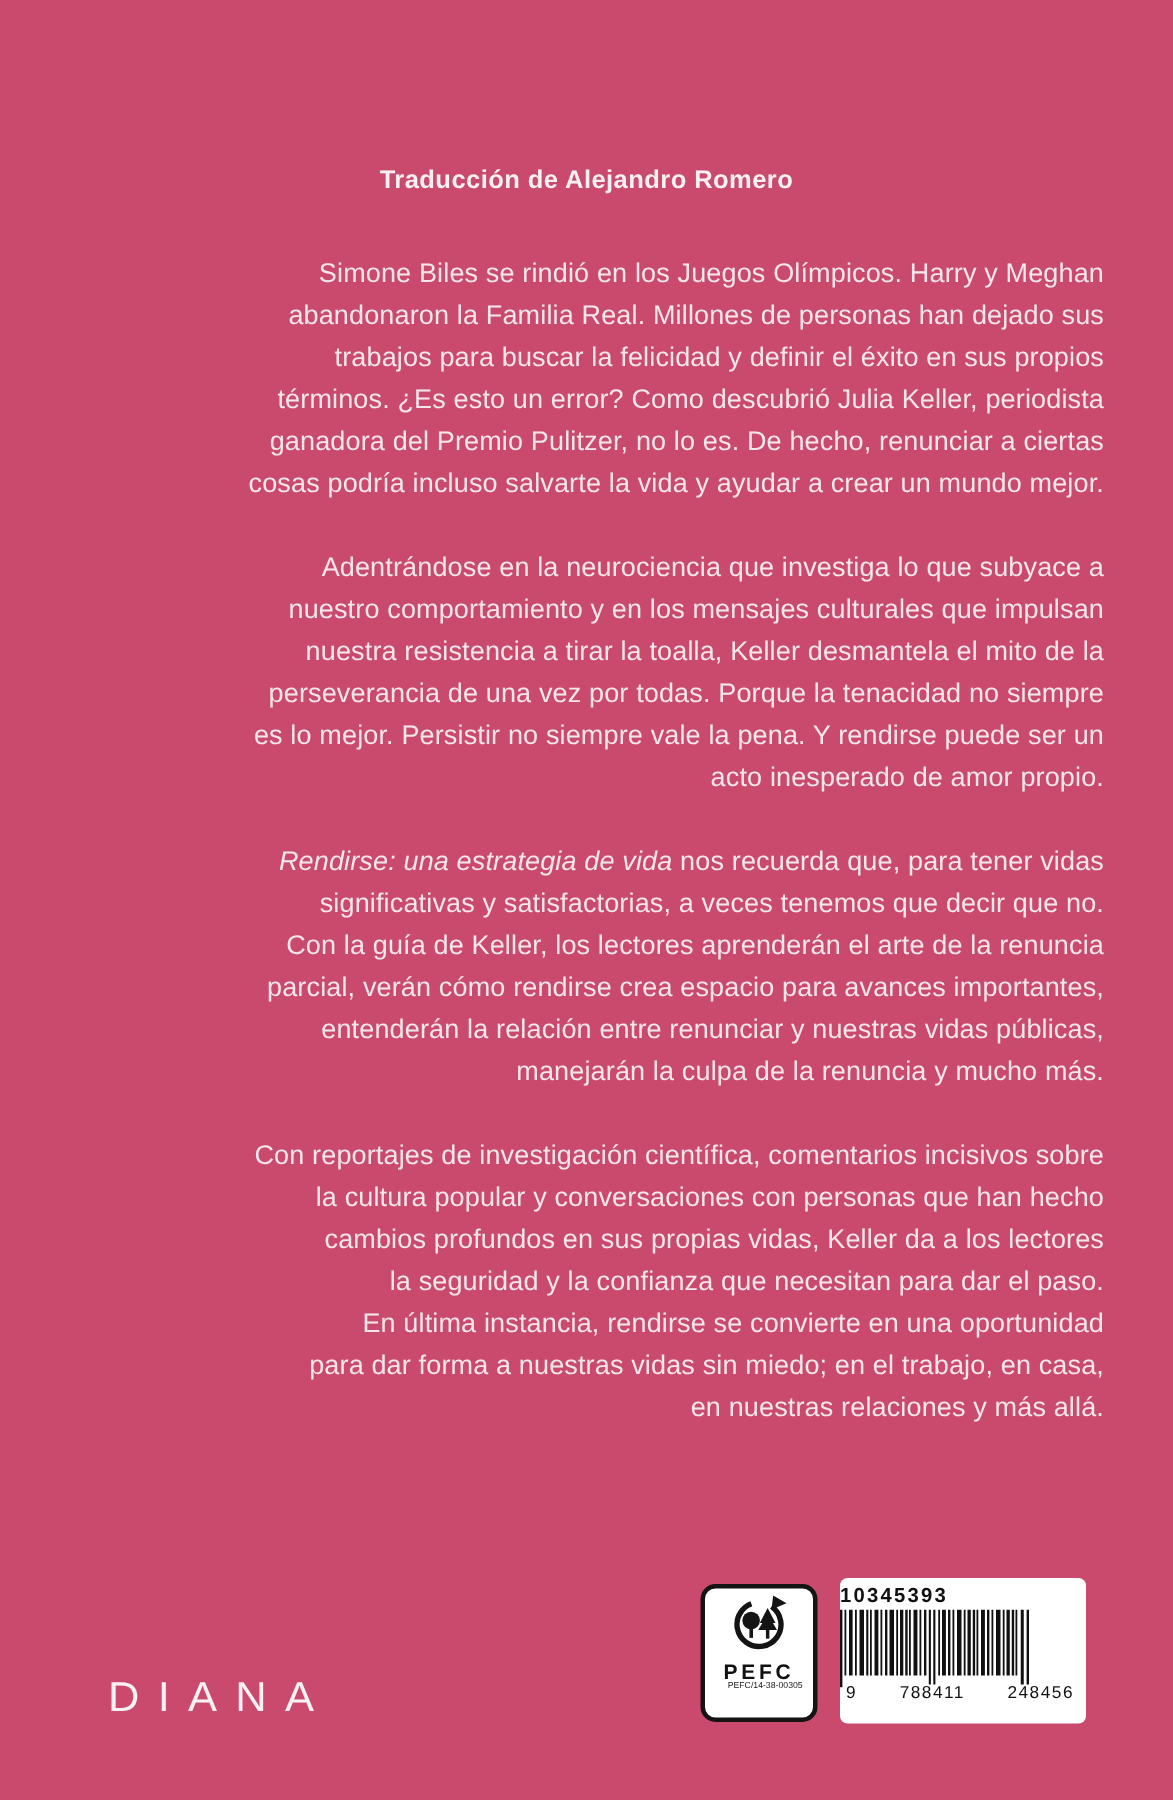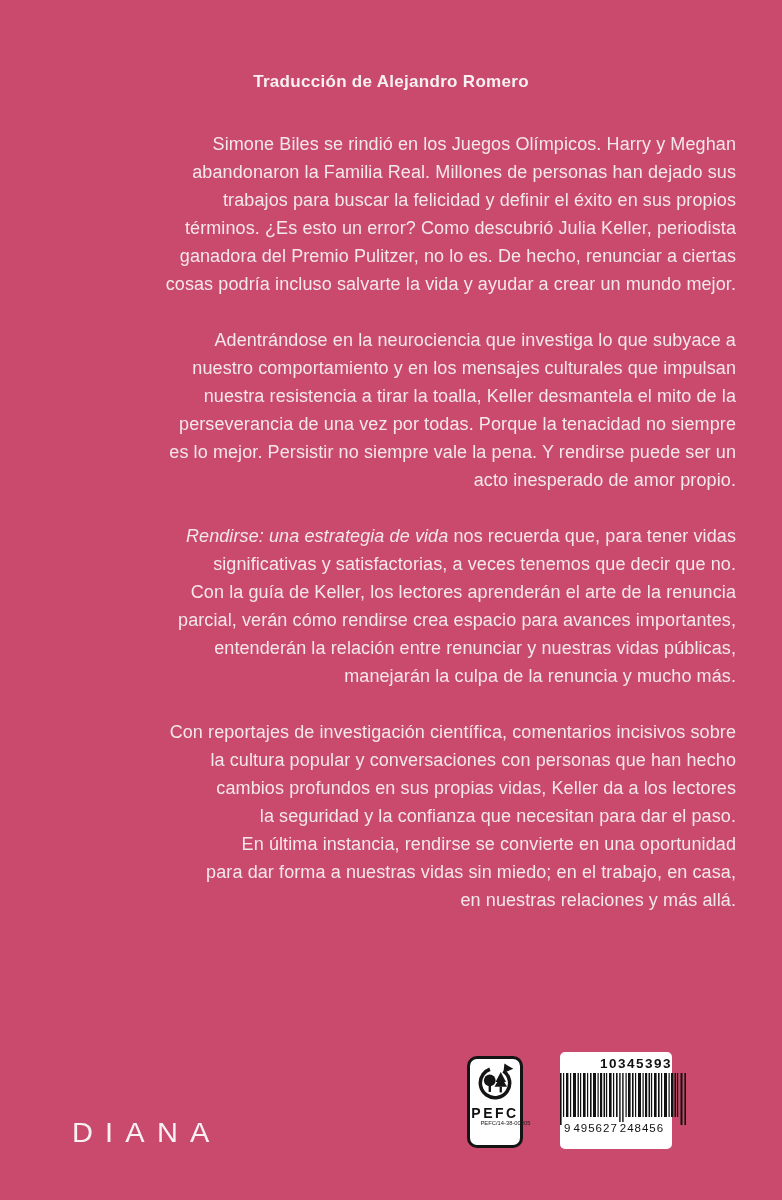--- a/index.html
+++ b/index.html
@@ -4,21 +4,21 @@
 <style>
   html, body { margin: 0; padding: 0; }
   body {
     width: 782px; height: 1200px;
     background: #C94A6C;
     position: relative;
     overflow: hidden;
     font-family: "Liberation Sans", sans-serif;
   }
   .content {
-    padding-top: 72px;
+    padding-top: 110px;
     text-align: center;
     color: #F5EAEE;
   }
   .credit {
     margin: 0 0 38px 0;
     font-size: 17px;
     font-weight: bold;
     letter-spacing: 0.3px;
     line-height: 20px;
     color: #F8F0F2;
@@ -49,21 +49,21 @@
     left: 72px; top: 1116px;
     font-size: 29px;
     font-weight: 400;
     letter-spacing: 0.42em;
     color: #F8F1F4;
     transform: scaleY(0.96);
   }
   .pefc-badge {
     position: absolute;
     left: 467px; top: 1056px;
-    width: 56px; height: 92px;
+    width: 78px; height: 92px;
     box-sizing: border-box;
     background: #ffffff;
     border: 3px solid #141414;
     border-radius: 10px;
     text-align: center;
     padding-top: 3px;
   }
   .pefc-label {
     font-size: 14px;
     font-weight: bold;
@@ -76,25 +76,25 @@
     font-size: 10px;
     color: #222222;
     transform: scale(0.58);
     transform-origin: center top;
     white-space: nowrap;
     line-height: 10px;
   }
   .barcode {
     position: absolute;
     left: 560px; top: 1052px;
-    width: 112px; height: 97px;
+    width: 164px; height: 97px;
     box-sizing: border-box;
     background: #ffffff;
     border-radius: 5px;
-    text-align: right;
+    text-align: left;
     padding-top: 4px;
     color: #111111;
   }
   .barcode-top {
     font-size: 13.5px;
     font-weight: bold;
     letter-spacing: 1.5px;
     line-height: 15px;
     margin-bottom: 2px;
   }
@@ -197,16 +197,16 @@
       <rect x="108.5" y="0" width="1.2" height="44"></rect>
       <rect x="111" y="0" width="2.2" height="44"></rect>
       <rect x="114.5" y="0" width="1.6" height="44"></rect>
       <rect x="117" y="0" width="1.2" height="44"></rect>
       <rect x="120.5" y="0" width="2" height="52"></rect>
       <rect x="124.4" y="0" width="1.6" height="52"></rect>
     </g>
   </svg>
   <div class="barcode-digits">
     <span>9</span>
-    <span>495627</span>
+    <span>788411</span>
     <span>248456</span>
   </div>
 </div>
 
 </body></html>

